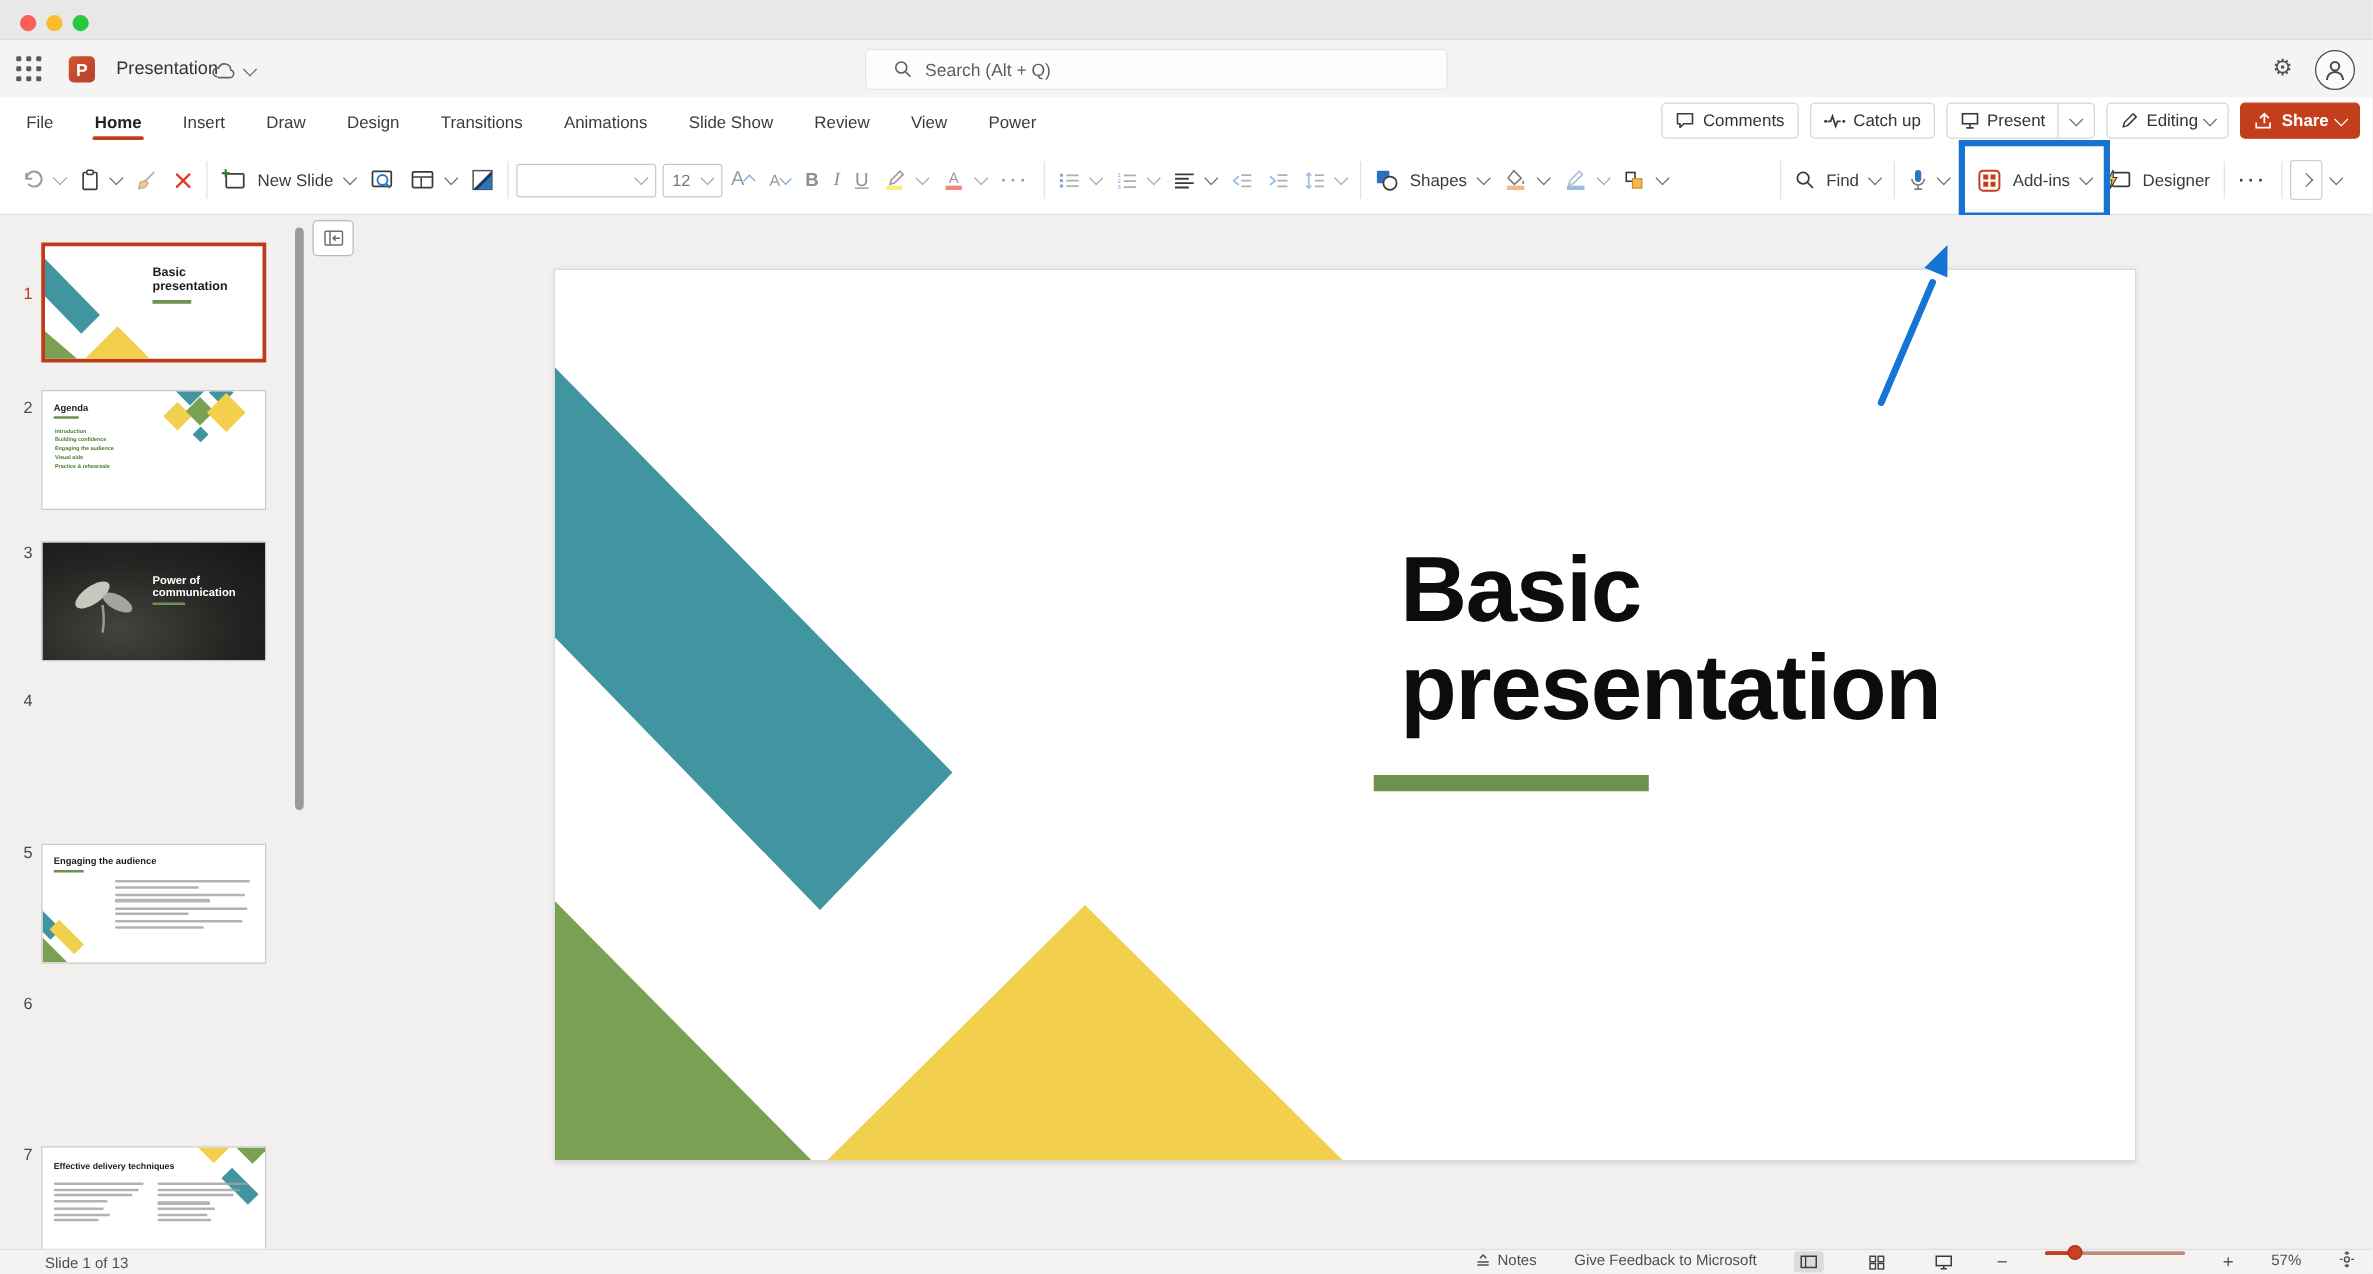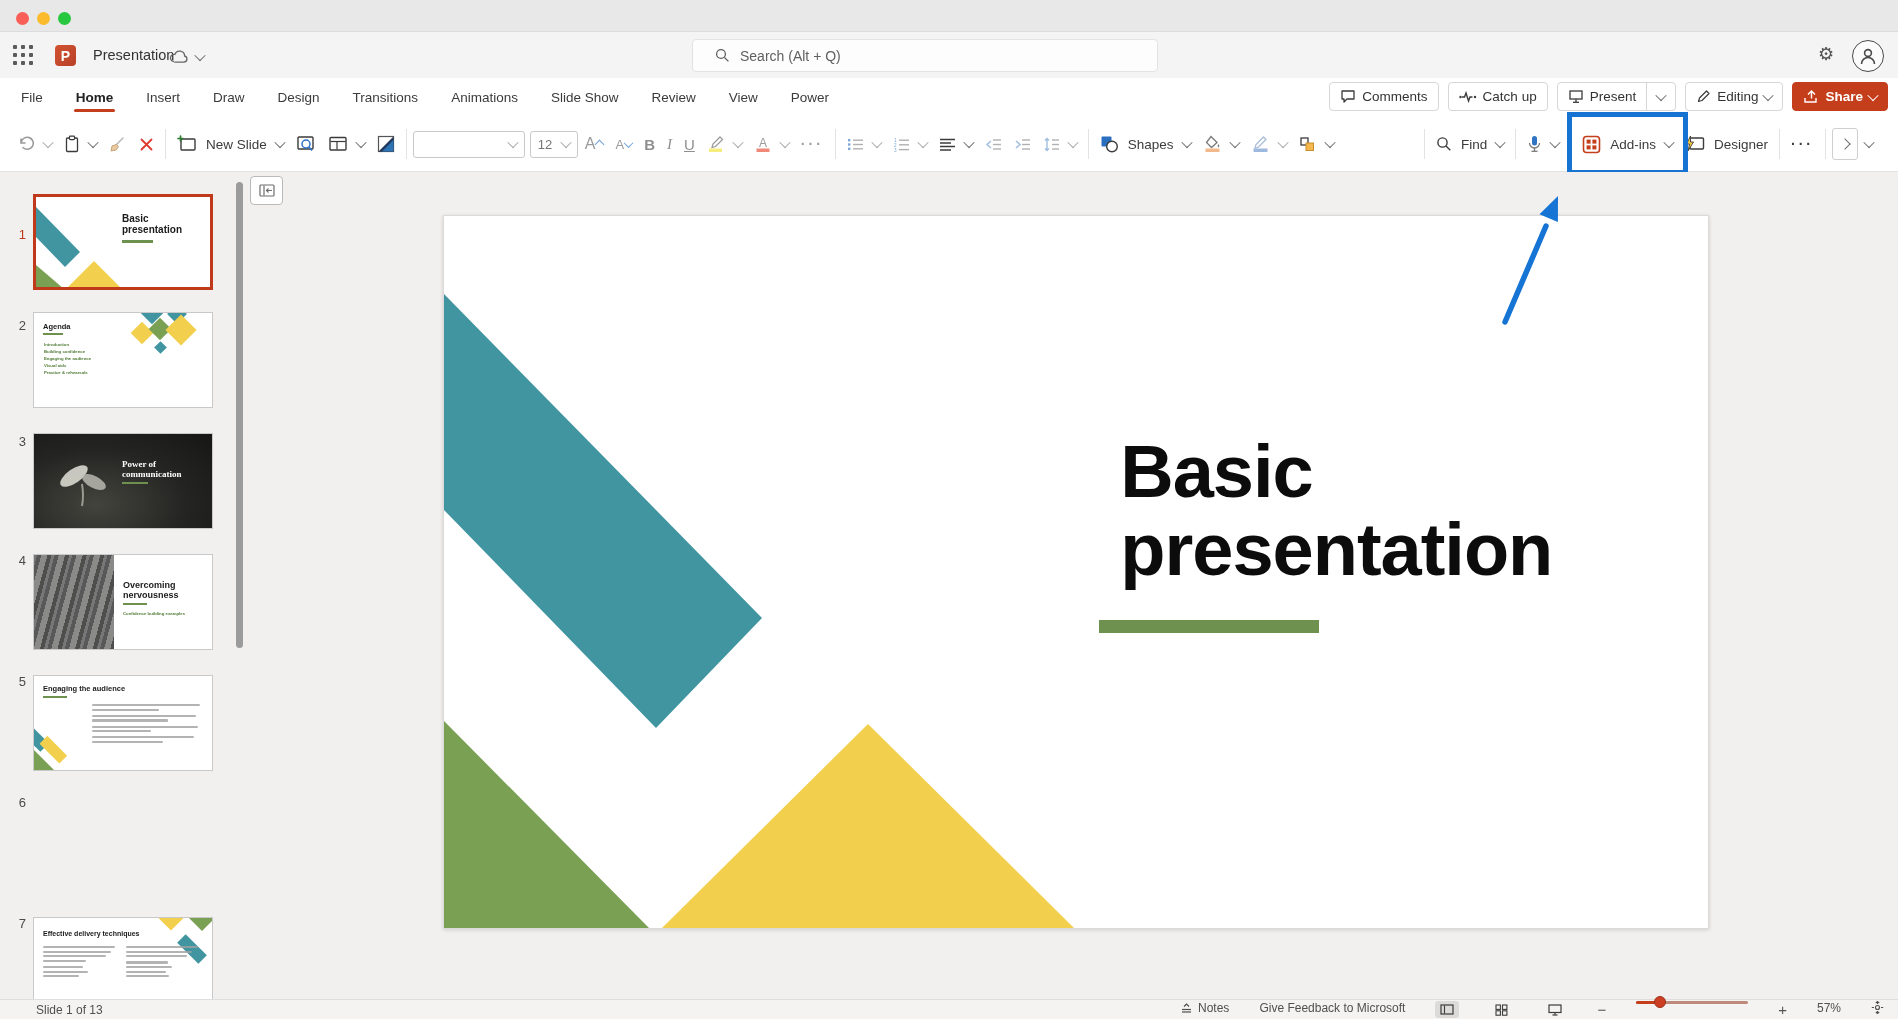--- a/index.html
+++ b/index.html
@@ -481,31 +481,25 @@
     </div>
   </div>
 
   <span class="tnum" style="top:262px;">3</span>
   <div class="thumb" style="top:261px;background:radial-gradient(ellipse at 35% 75%, #44443e 0%, #242422 55%, #161615 100%);">
     <svg class="abs" style="left:18px;top:20px;" width="70" height="60" viewBox="0 0 70 60">
       <ellipse cx="22" cy="22" rx="16" ry="7" transform="rotate(-35 22 22)" fill="#d8d8cf" opacity="0.9"></ellipse>
       <ellipse cx="42" cy="28" rx="13" ry="6" transform="rotate(28 42 28)" fill="#b9b9b0" opacity="0.85"></ellipse>
       <path d="M30 30 Q32 42 30 52" stroke="#9a9a90" stroke-width="2" fill="none"></path>
     </svg>
-    <div class="mini-title" style="left:88px;top:26px;font-size:9px;line-height:9.5px;width:80px;color:#fff;font-family:Liberation Serif, serif;">Power of communication</div>
+    <div class="mini-title" style="left:88px;top:26px;font-size:9px;line-height:9.5px;width:80px;color:#fff;">Power of communication</div>
     <div class="gline" style="left:88px;top:48px;width:26px;height:2px;"></div>
   </div>
 
   <span class="tnum" style="top:381px;">4</span>
-  <div class="thumb" style="top:382px;">
-    <div class="abs" style="left:0;top:0;width:80px;height:96px;background:repeating-linear-gradient(105deg,#777 0 3px,#585858 3px 7px,#8a8a88 7px 13px,#4e4e4c 13px 17px);"></div>
-    <div class="mini-title" style="left:89px;top:26px;font-size:9px;line-height:9.5px;width:80px;">Overcoming nervousness</div>
-    <div class="gline" style="left:89px;top:48px;width:24px;height:2px;"></div>
-    <div class="abs" style="left:89px;top:56px;font-size:4.3px;color:#4e7a34;font-weight:bold;">Confidence building examples</div>
-  </div>
 
   <span class="tnum" style="top:502px;">5</span>
   <div class="thumb" style="top:503px;">
     <div class="mini-title" style="left:9px;top:8px;font-size:7.5px;">Engaging the audience</div>
     <div class="gline" style="left:9px;top:20px;width:24px;height:1.8px;"></div>
     <div class="abs" style="left:58px;top:28px;width:108px;">
       <div class="tline" style="width:100%;"></div>
         <div class="tline" style="width:62%;margin-bottom:4px;"></div>
       <div class="tline" style="width:96%;"></div>
         <div class="tline" style="width:70%;margin-bottom:4px;"></div>

